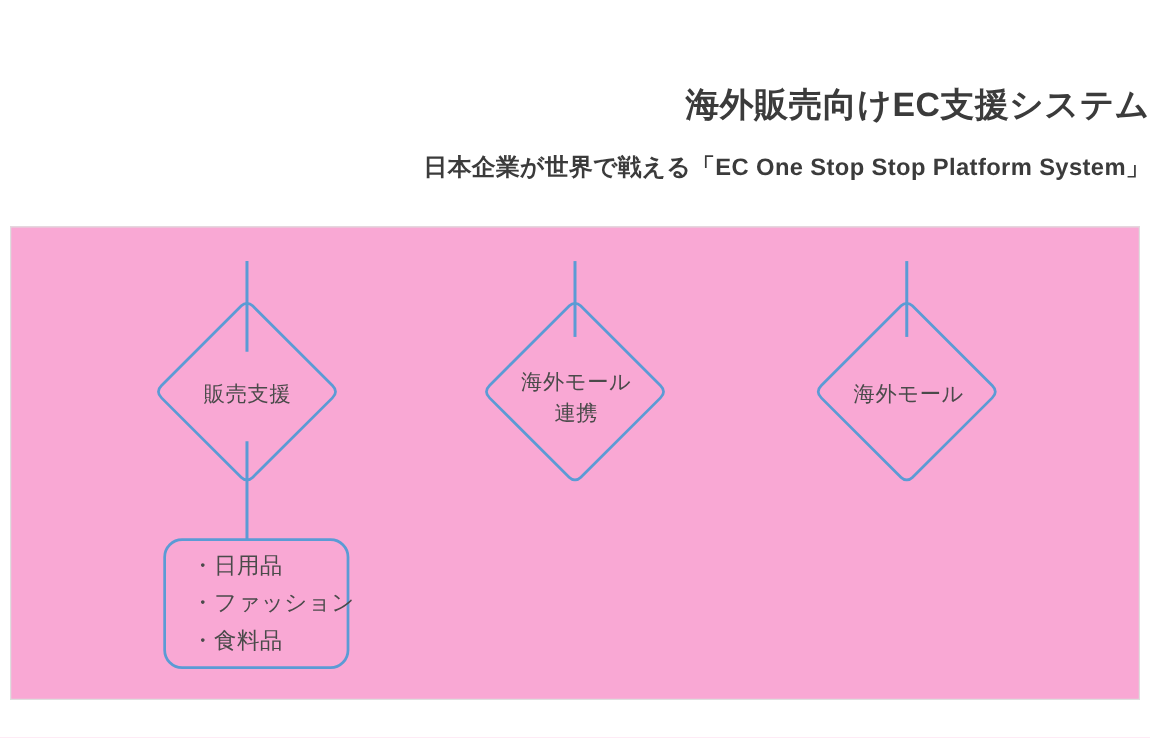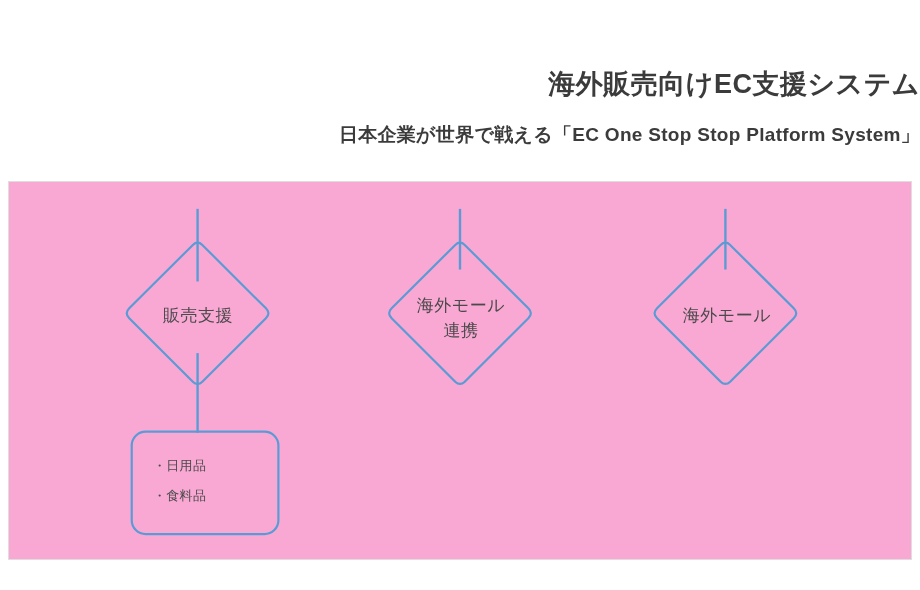--- a/index.html
+++ b/index.html
@@ -71,23 +71,23 @@
     white-space: pre;
     pointer-events: none;
   }
   .node-label.n1 { left: 116px; top: 122px; width: 146px; }
   .node-label.n2 { left: 379px; top: 112px; width: 146px; }
   .node-label.n3 { left: 645px; top: 122px; width: 146px; }
 
   .list-box-text {
     position: absolute;
     left: 132px;
-    top: 269px;
+    top: 255px;
     width: 146px;
-    font-size: 13px;
+    font-size: 18px;
     color: #4a4a4a;
     line-height: 1.0;
     letter-spacing: 0.3px;
     pointer-events: none;
   }
   .list-box-text .li {
     padding: 0 0 0 12px;
     height: 30px;
     line-height: 30px;
     white-space: nowrap;
@@ -160,16 +160,17 @@
 
   <div class="node-label n1">販売支援</div>
 
   <div class="node-label n2">海外モール
 連携</div>
 
   <div class="node-label n3">海外モール</div>
 
   <div class="list-box-text">
     <div class="li">・日用品</div>
+    <div class="li">・ファッション</div>
     <div class="li">・食料品</div>
   </div>
 
 </div>
 
 </body></html>

